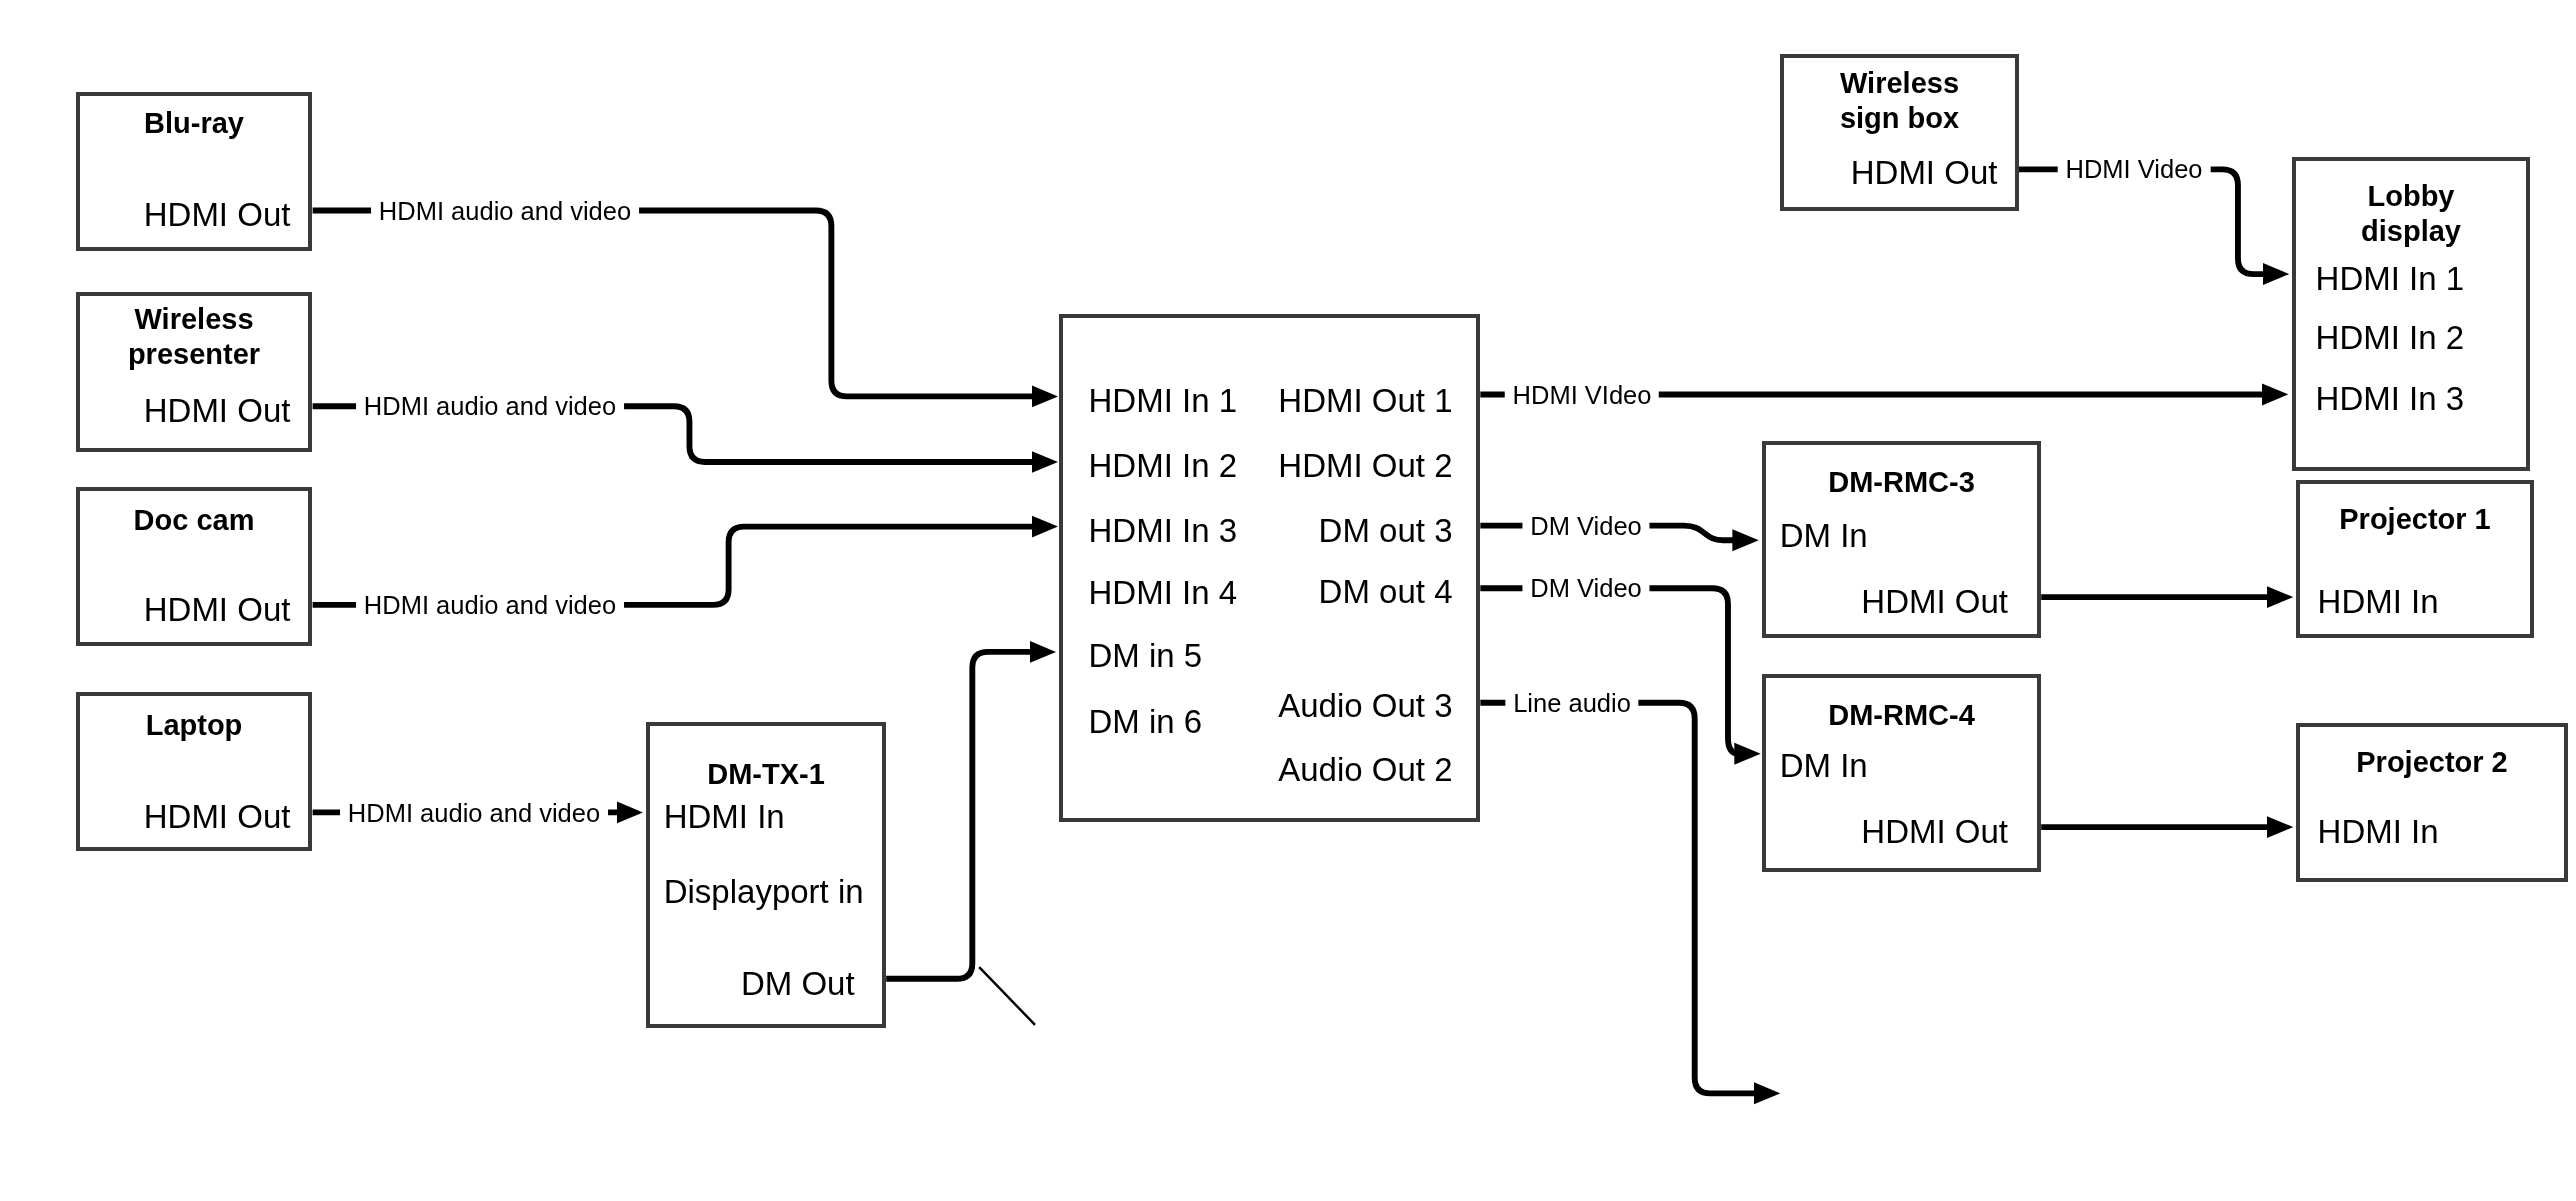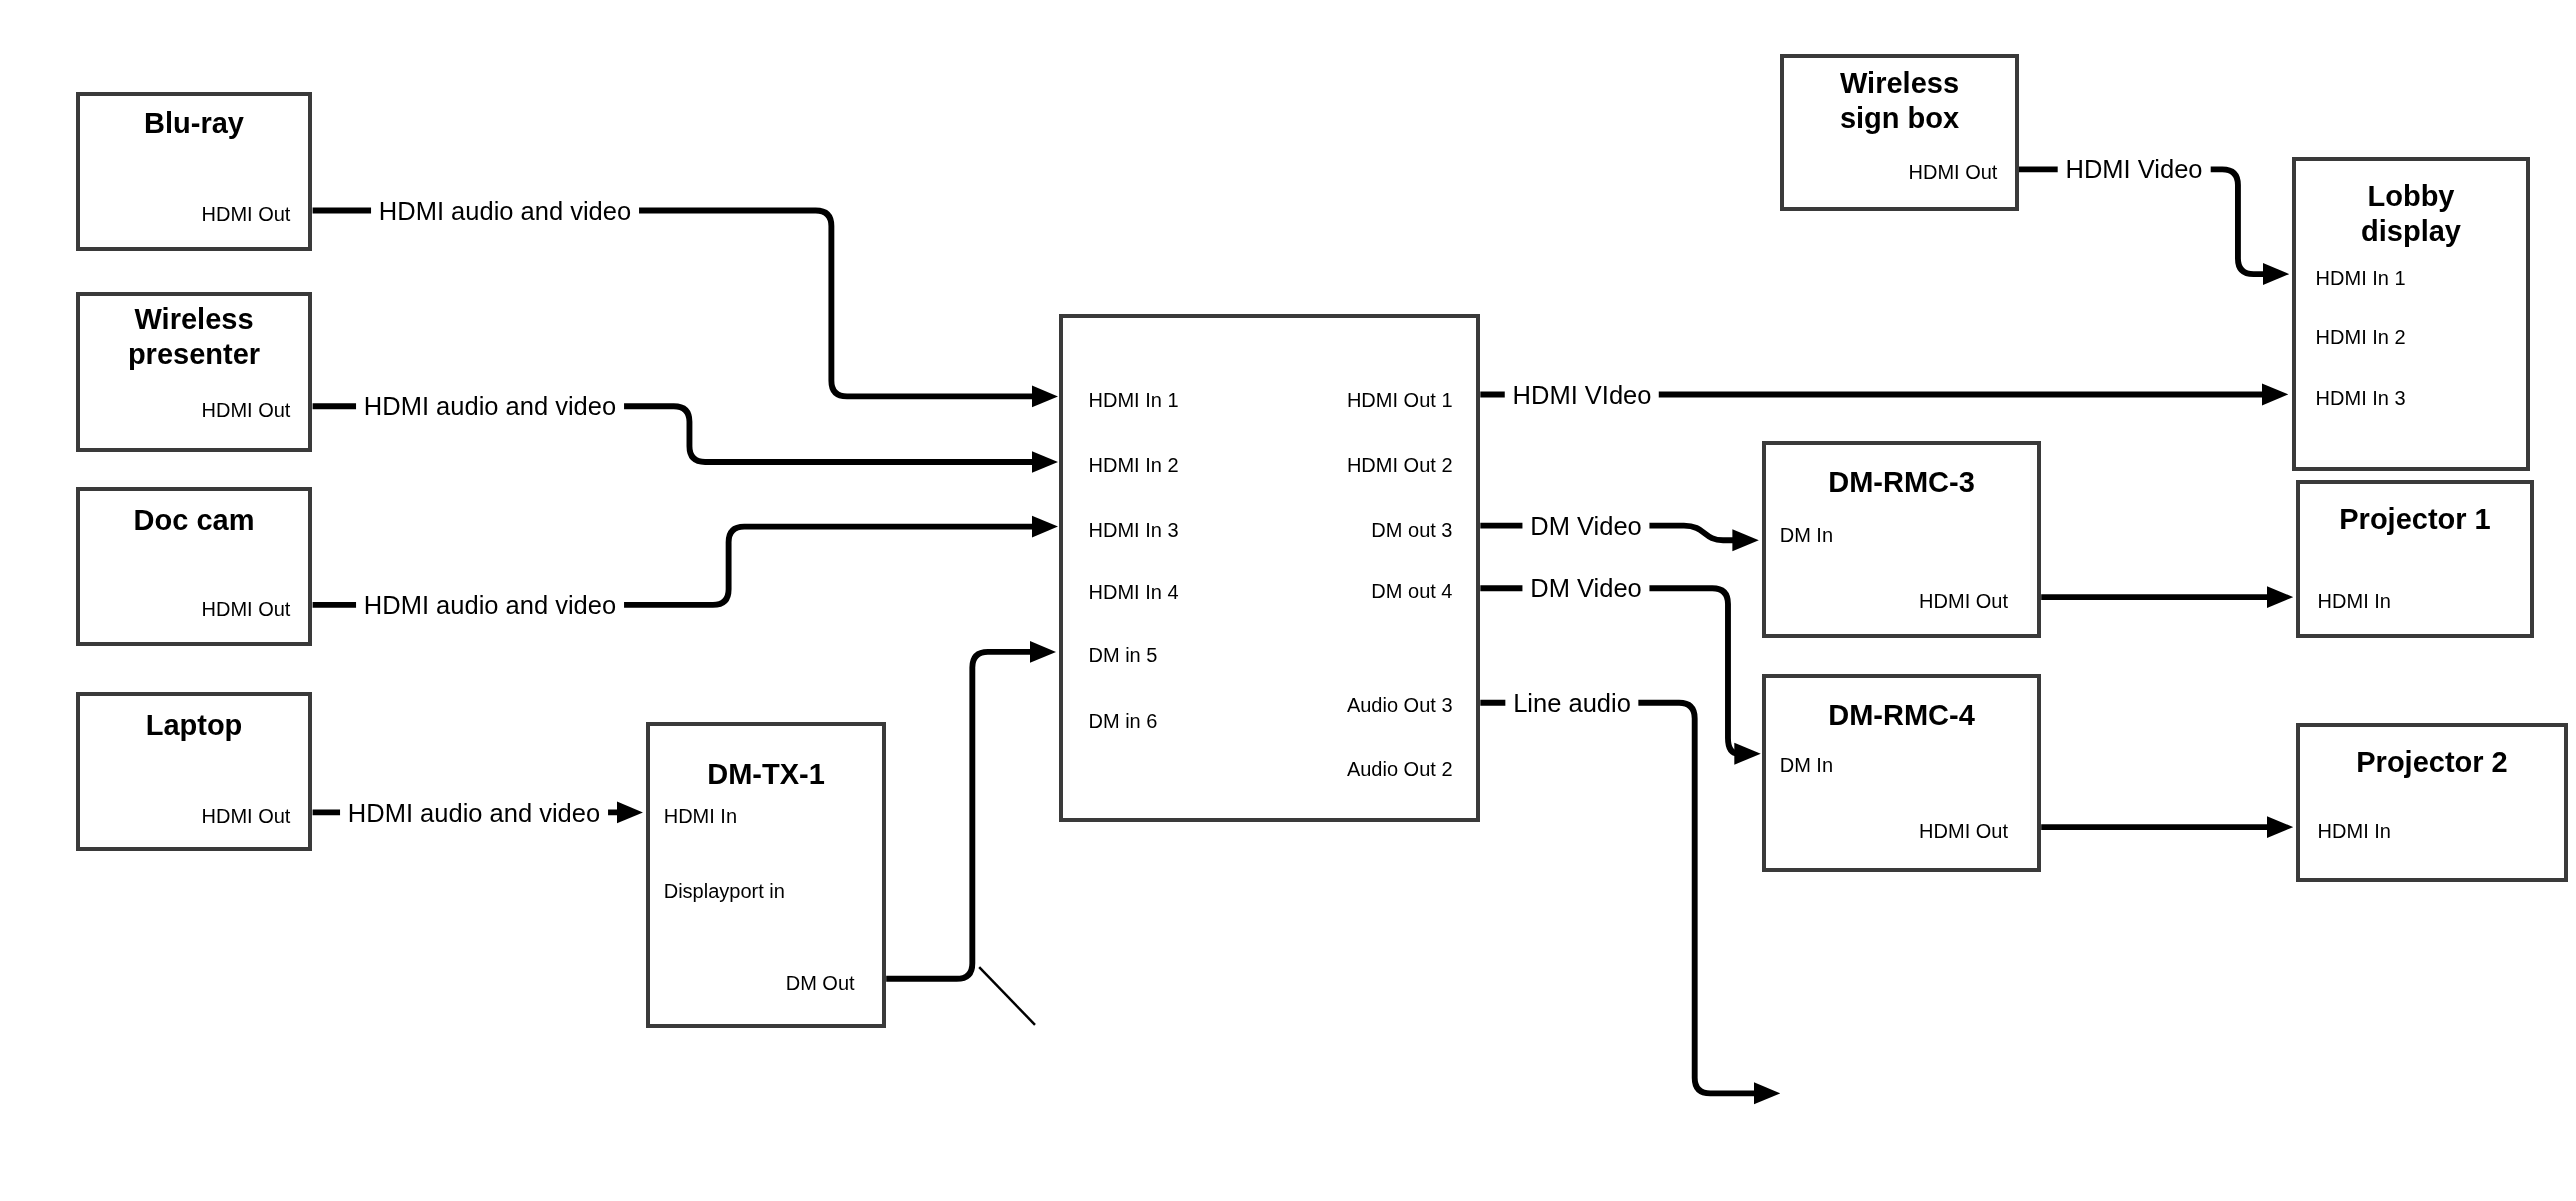--- a/index.html
+++ b/index.html
@@ -10,21 +10,21 @@
   }
   .node {
     position:absolute; border:4.9px solid #3a3a3a; background:#fff;
     box-sizing:border-box;
   }
   .title {
     position:absolute; left:0; right:0; margin:0 auto;
     text-align:center; font-size:29px; font-weight:bold; line-height:35px;
   }
   .port {
-    position:absolute; font-size:20px; line-height:31px; white-space:nowrap;
+    position:absolute; font-size:33px; line-height:31px; white-space:nowrap;
   }
   .port.r { text-align:right; }
   .wlabel {
     position:absolute; transform:translate(-50%,-50%);
     font-size:25.5px; line-height:29px; white-space:nowrap;
     background:#ffffff; padding:1px 7.8px;
   }
   .note {
     position:absolute; border:2px dashed #555; background:#fff;
     display:flex; align-items:center; justify-content:center; text-align:center;

